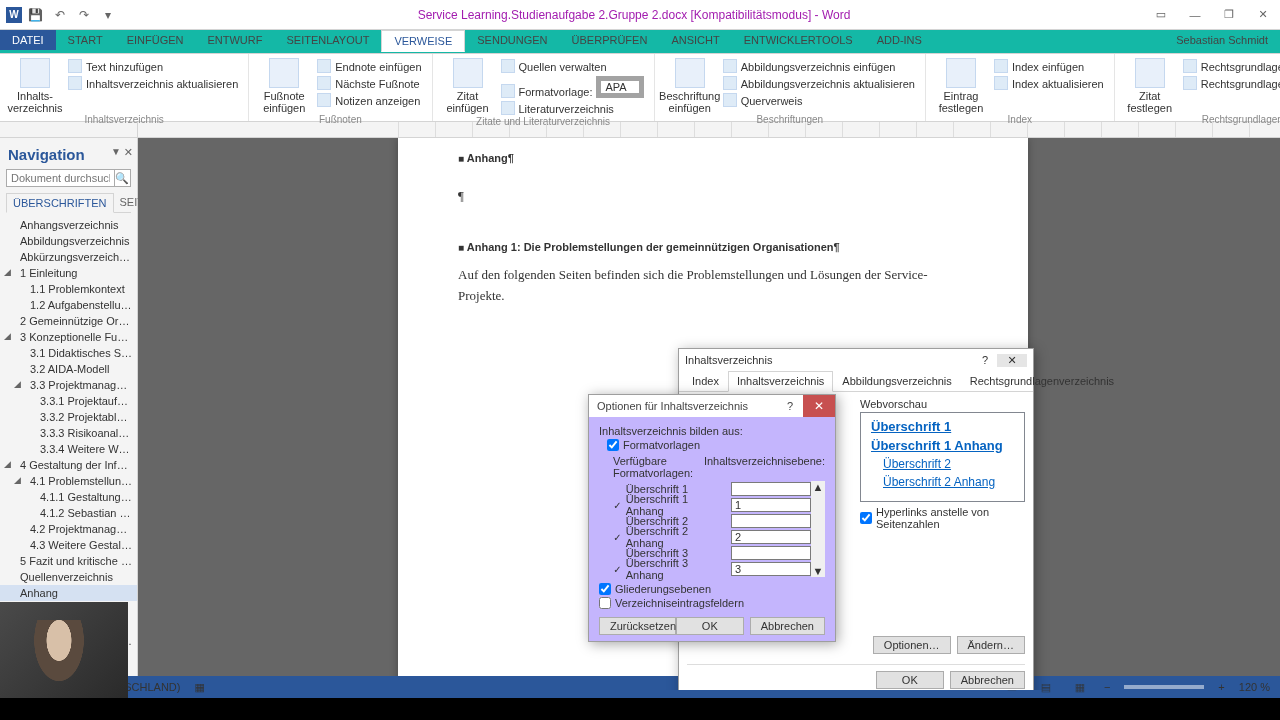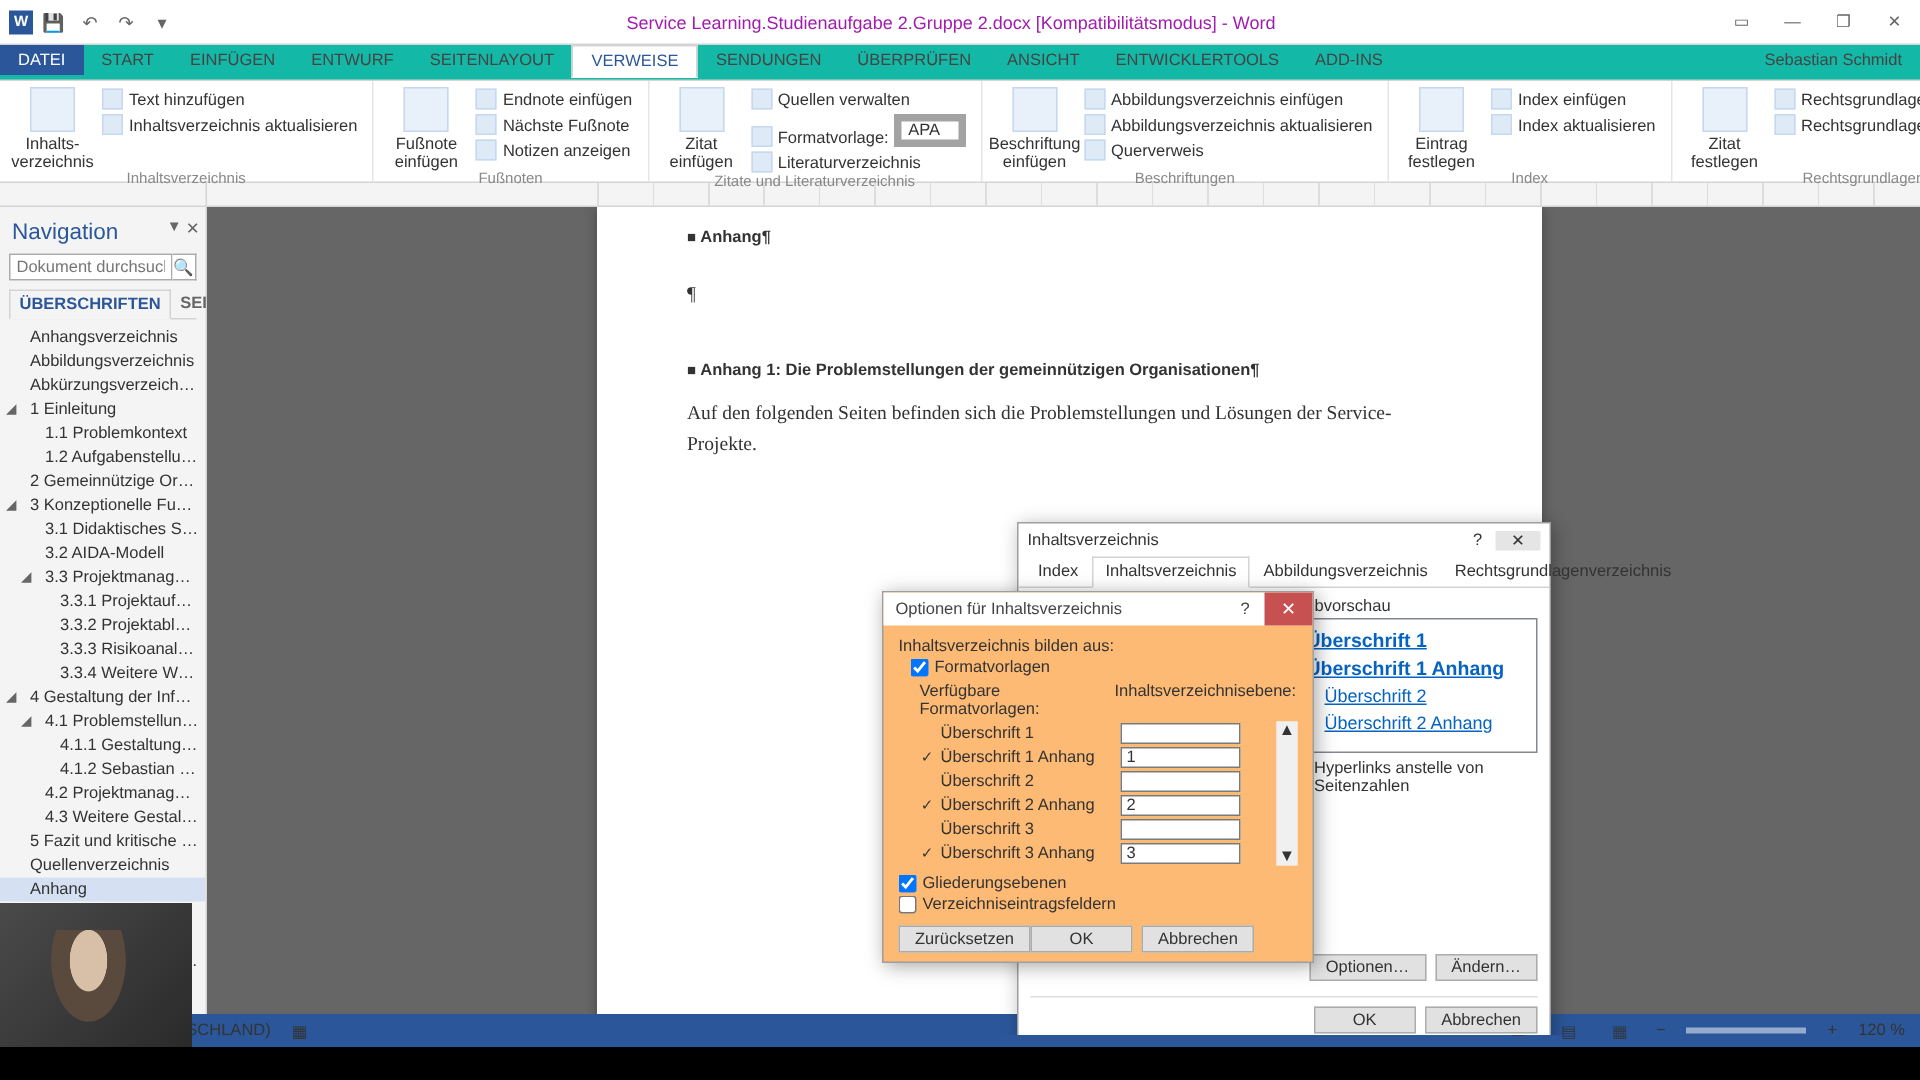--- a/index.html
+++ b/index.html
@@ -23,26 +23,26 @@
 .bigbtn{display:flex;flex-direction:column;align-items:center;width:54px;text-align:center;gap:2px;padding-top:2px}
 .bigbtn .bicon{width:30px;height:30px;background:#e8f0fa;border:1px solid #c5d8ef}
 .smbtns{display:flex;flex-direction:column;gap:1px;padding-top:2px}
 .smbtn{display:flex;align-items:flex-end;gap:4px;padding:1px 2px;white-space:nowrap}
 .smbtn .sicn{width:14px;height:14px;background:#deebf7;border:1px solid #c5d8ef}
 .ruler{height:16px;background:#f4f4f4;border-bottom:1px solid #d4d4d4;display:flex}
 .ruler .navspace{width:138px;border-right:1px solid #d4d4d4}
 .ruler .rcontent{flex:1;position:relative;font-size:8px;color:#888;background:repeating-linear-gradient(90deg,#ddd 0,#ddd 1px,transparent 1px,transparent 37px);margin-left:260px}
 .main{display:flex;height:552px}
 .navpane{width:138px;border-right:1px solid #d4d4d4;background:#f4f4f4;display:flex;flex-direction:column}
-.navpane h2{font-size:15px;font-weight:normal;color:#2b579a;padding:8px 8px 4px}
+.navpane h2{font-size:15px;font-weight:bold;color:#2b579a;padding:8px 8px 4px}
 .navsearch{margin:2px 6px;display:flex}
 .navsearch input{flex:1;border:1px solid #ababab;padding:2px 4px;font-size:11px;min-width:0}
 .navsearch .sb{width:16px;border:1px solid #ababab;border-left:none;background:#fff;display:flex;align-items:center;justify-content:center;color:#666}
 .navtabs{display:flex;border-bottom:1px solid #d4d4d4;margin:4px 6px 0;font-size:10px}
-.navtabs div{padding:3px 6px;font-weight:bold;color:#666}
+.navtabs div{padding:3px 6px;font-weight:normal;color:#666}
 .navtabs .active{border:1px solid #d4d4d4;border-bottom:1px solid #f4f4f4;margin-bottom:-1px;background:#f4f4f4;color:#2b579a}
 .navlist{flex:1;overflow:auto;padding:4px 0}
 .navlist .item{padding:2px 4px 2px 20px;white-space:nowrap;overflow:hidden;text-overflow:ellipsis;cursor:pointer;position:relative;font-size:11px}
 .navlist .item.l2{padding-left:30px}
 .navlist .item.l3{padding-left:40px}
 .navlist .item.sel{background:#d5e1f2}
 .navlist .item .exp{position:absolute;left:4px;top:2px;font-size:9px;color:#666}
 .navlist .item.l2 .exp{left:14px}
 .docarea{flex:1;background:#666;position:relative;overflow:hidden}
 .page{position:absolute;left:260px;top:0;width:630px;height:900px;background:#fff;box-shadow:0 0 8px rgba(0,0,0,.3);padding:10px 60px}
@@ -62,21 +62,21 @@
 .dlg1 .preview{border:1px solid #828790;height:90px;padding:6px 10px;overflow:auto;font-family:"Times New Roman",serif;position:relative}
 .dlg1 .preview .pl1{color:#0563c1;font-weight:bold;text-decoration:underline;font-size:13px;margin-bottom:4px}
 .dlg1 .preview .pl1a{color:#0563c1;font-weight:bold;text-decoration:underline;font-size:13px;margin-bottom:4px;padding-left:0}
 .dlg1 .preview .pl2{color:#0563c1;text-decoration:underline;font-size:12px;margin-bottom:4px;padding-left:12px}
 .dlg1 .preview .pl2a{color:#0563c1;text-decoration:underline;font-size:12px;padding-left:12px}
 .dlg1 .chk{display:flex;align-items:center;gap:4px;margin-top:4px;font-size:11px}
 .dlg1 .midspace{height:100px}
 .dlg1 .btnrow{display:flex;justify-content:flex-end;gap:6px;padding:6px 0}
 .wbtn{min-width:68px;padding:2px 10px;border:1px solid #acacac;background:#e1e1e1;font-size:11px;text-align:center;cursor:pointer}
 
-.dlg2{position:absolute;left:450px;top:256px;width:288px;background:#fdba74;border:1px solid #9e9e9e;box-shadow:2px 2px 12px rgba(0,0,0,.35);z-index:20}
+.dlg2{position:absolute;left:450px;top:256px;width:248px;background:#c4b5fd;border:1px solid #9e9e9e;box-shadow:2px 2px 12px rgba(0,0,0,.35);z-index:20}
 .dlg2 .dtitle{height:22px;display:flex;align-items:center;padding:0 0 0 8px;background:#fff;font-size:12px}
 .dlg2 .dtitle .tt{flex:1;color:#444}
 .dlg2 .help{width:26px;text-align:center;color:#444}
 .dlg2 .dclose{width:32px;height:22px;background:#c75050;color:#fff;display:flex;align-items:center;justify-content:center;font-size:12px}
 .dlg2 .dbody{padding:8px 10px 6px}
 .dlg2 .grp{font-size:11px}
 .dlg2 .chk{display:flex;gap:4px;margin:2px 0}
 .dlg2 .cols{display:flex;margin:4px 0 2px 14px;font-size:11px}
 .dlg2 .cols .c1{width:130px}
 .dlg2 .stylelist{border-right:14px solid #f0f0f0;position:relative;margin-left:14px}

